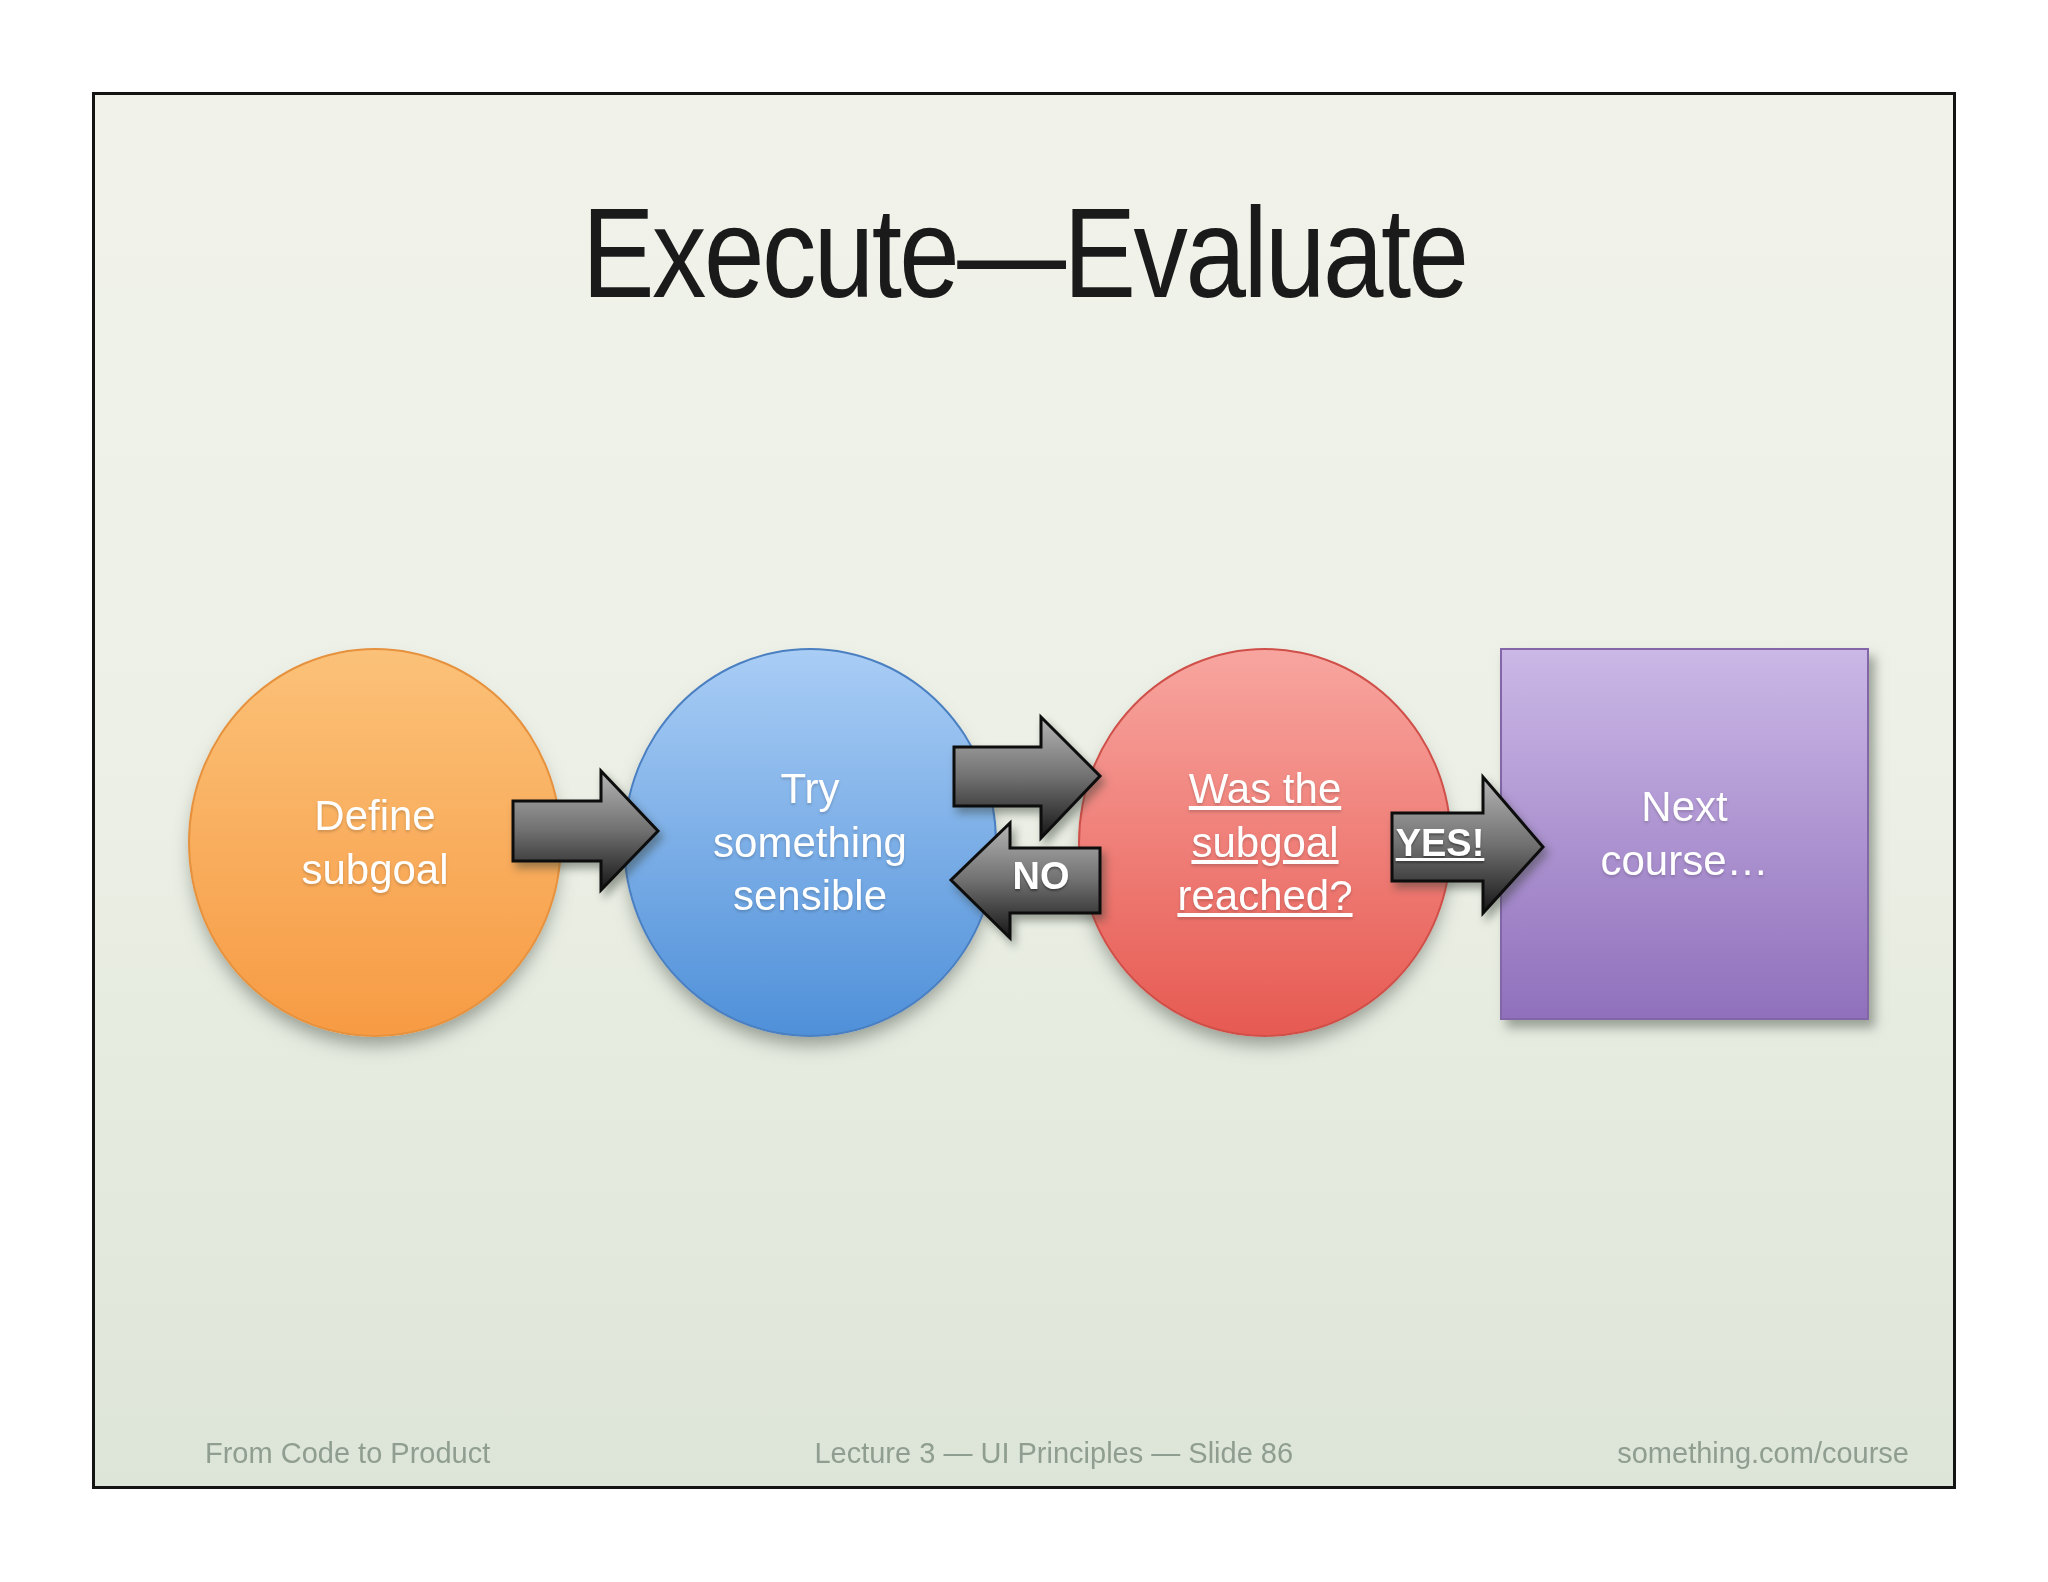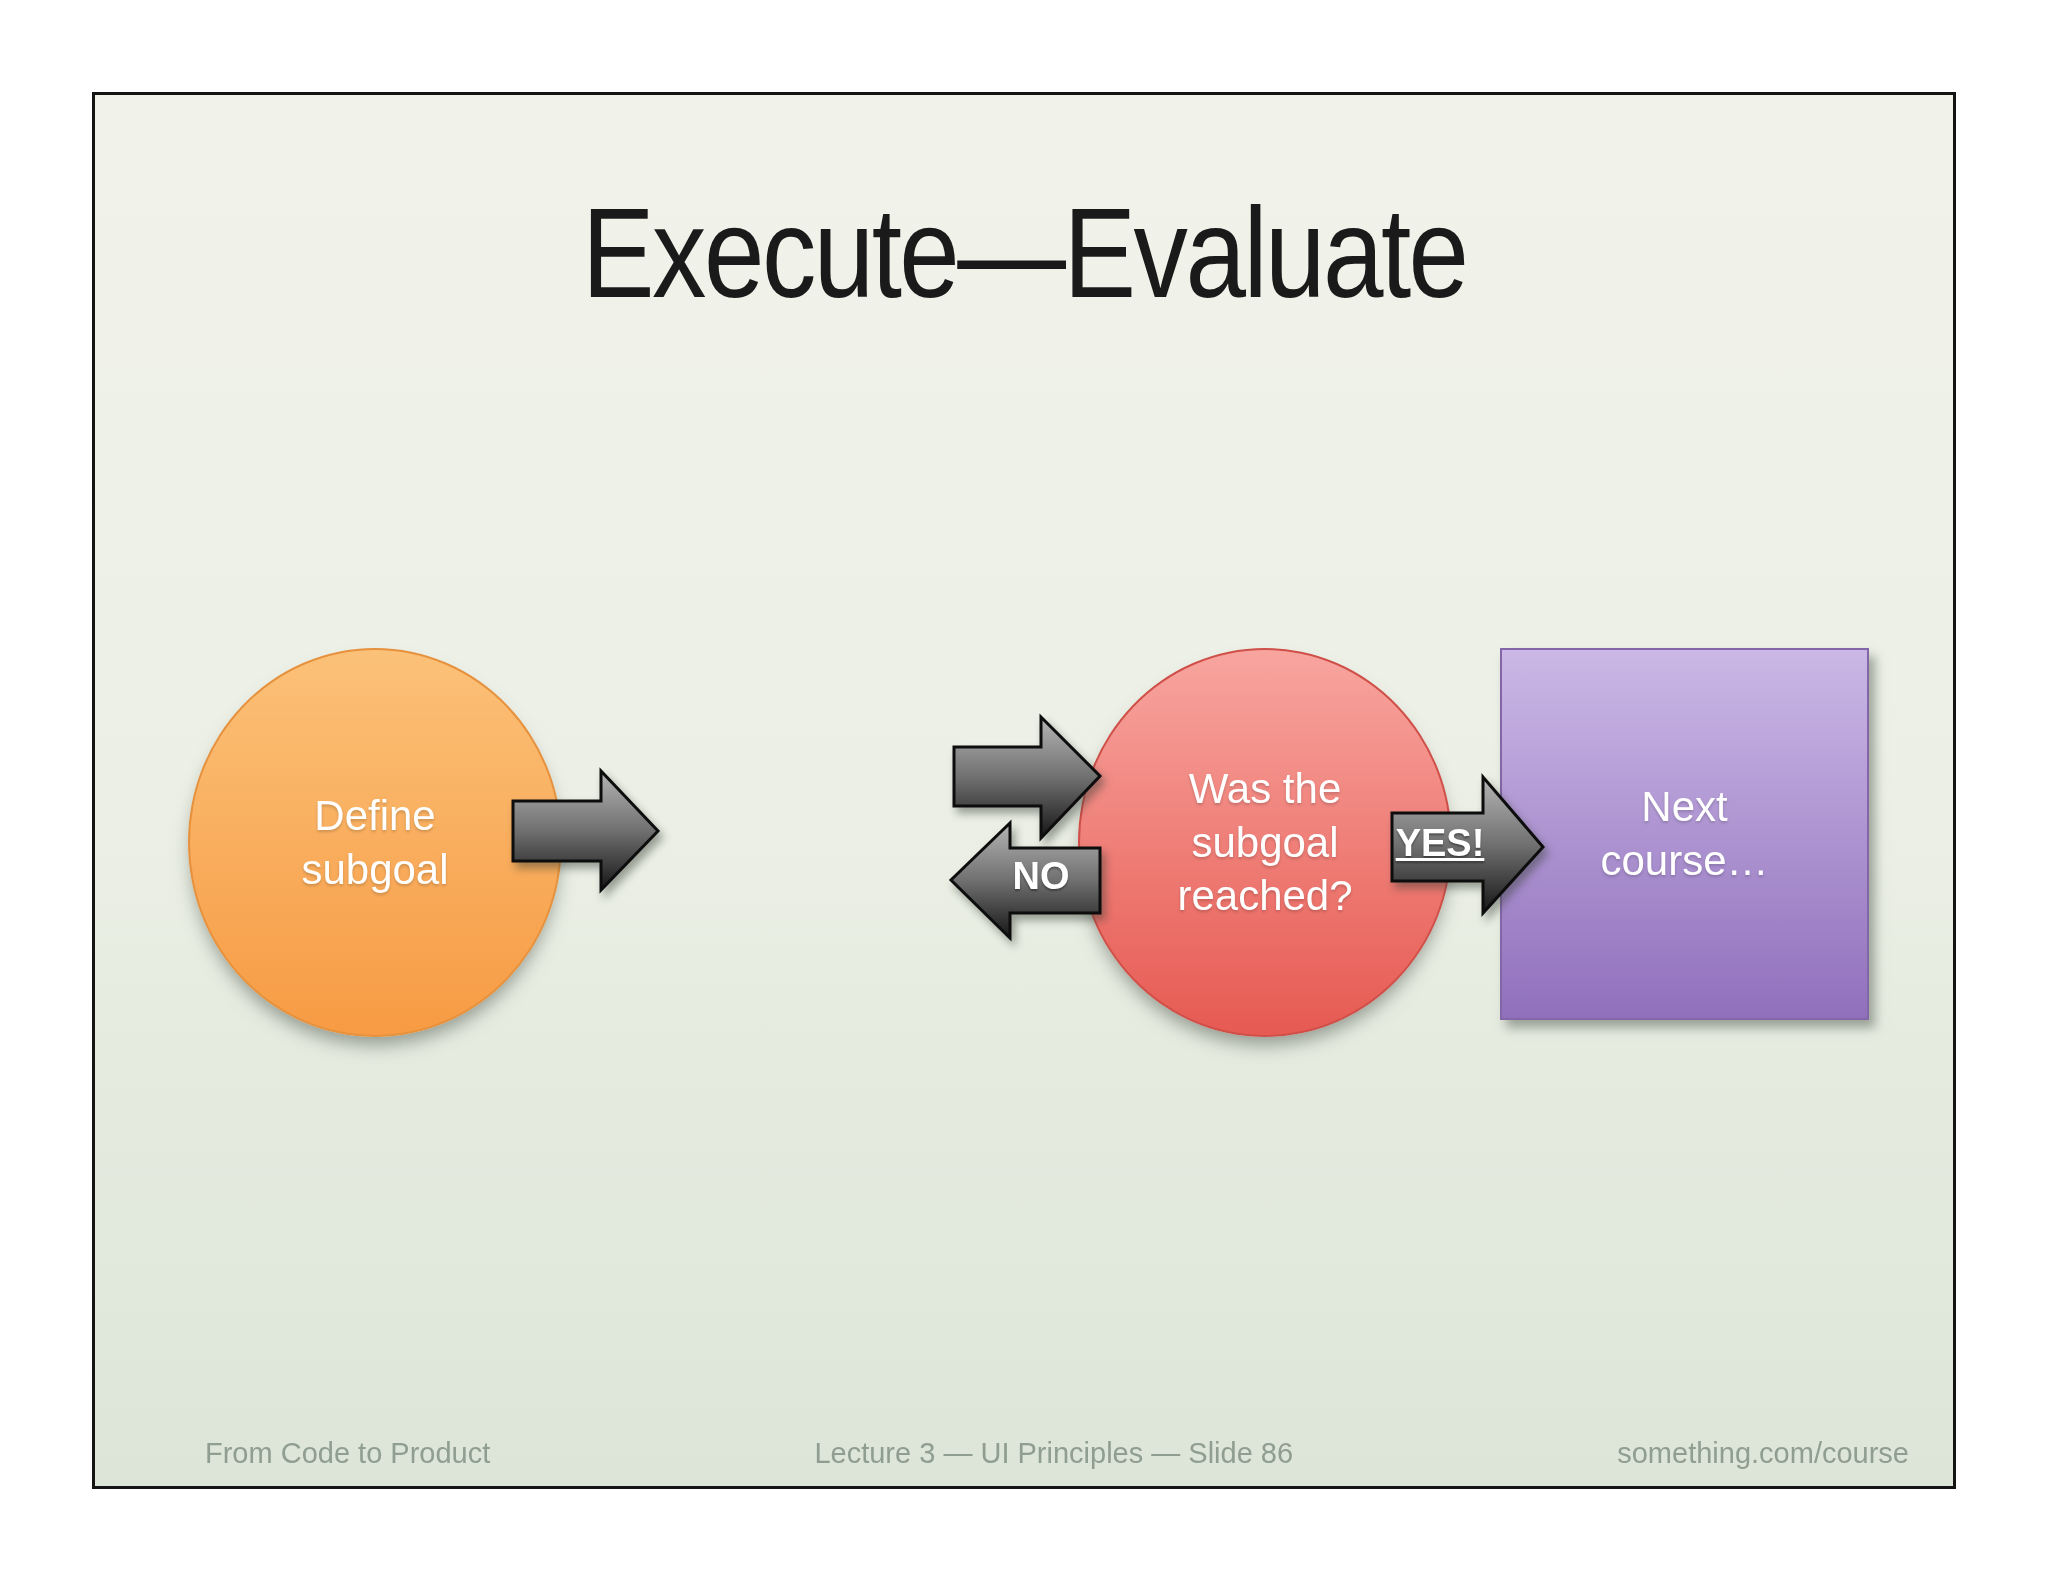--- a/index.html
+++ b/index.html
@@ -18,21 +18,21 @@
         text-shadow:0 2px 3px rgba(0,0,0,0.18);z-index:1;}
   .node.circle{border-radius:50%;}
   .node-define{left:93px;top:553px;width:370px;height:385px;
         background:linear-gradient(180deg,#fbc178 0%,#f79b44 100%);
         border:2px solid #e6913d;box-shadow:0 12px 18px -4px rgba(80,90,80,0.55);}
   .node-try{left:528px;top:553px;width:370px;height:385px;
         background:linear-gradient(180deg,#a9cdf5 0%,#4f90d9 100%);
         border:2px solid #4a7fc1;box-shadow:0 12px 18px -4px rgba(80,90,80,0.55);}
   .node-was{left:983px;top:553px;width:370px;height:385px;
         background:linear-gradient(180deg,#f8a59f 0%,#e65a52 100%);
-        border:2px solid #cf4f49;box-shadow:0 12px 18px -4px rgba(80,90,80,0.55);}
+        border:2px solid #cf4f49;box-shadow:0 12px 18px -4px rgba(80,90,80,0.55);text-decoration:underline;}
   .node-next{left:1405px;top:553px;width:365px;height:368px;
         background:linear-gradient(180deg,#cbb8e6 0%,#9070bc 100%);
         border:2px solid #8266a8;box-shadow:6px 8px 10px rgba(80,90,80,0.5);}
   .node .lbl{display:block;width:100%;}
   .node-define .lbl,.node-try .lbl,.node-was .lbl{padding:0 78px;}
   .node-next .lbl{padding:0 55px;}
   
   .arrows{position:absolute;left:0;top:0;width:1858px;height:1391px;z-index:2;pointer-events:none;}
   .arrows polygon{stroke:#0d0d0d;stroke-width:3;stroke-linejoin:miter;
         filter:drop-shadow(4px 6px 4px rgba(50,60,50,0.45));}
@@ -51,20 +51,23 @@
 
 <div class="canvas">
   <div class="slide">
 
     <div class="title-wrap">
       <h1 class="title">Execute—Evaluate</h1>
     </div>
 
     <div class="node circle node-define">
       <span class="lbl">Define subgoal</span>
+    </div>
+    <div class="node circle node-try">
+      <span class="lbl">Try something sensible</span>
     </div>
     <div class="node circle node-was">
       <span class="lbl">Was the subgoal reached?</span>
     </div>
     <div class="node node-next">
       <span class="lbl">Next course…</span>
     </div>
 
     <svg class="arrows" viewBox="0 0 1858 1391" xmlns="http://www.w3.org/2000/svg">
       <defs>

